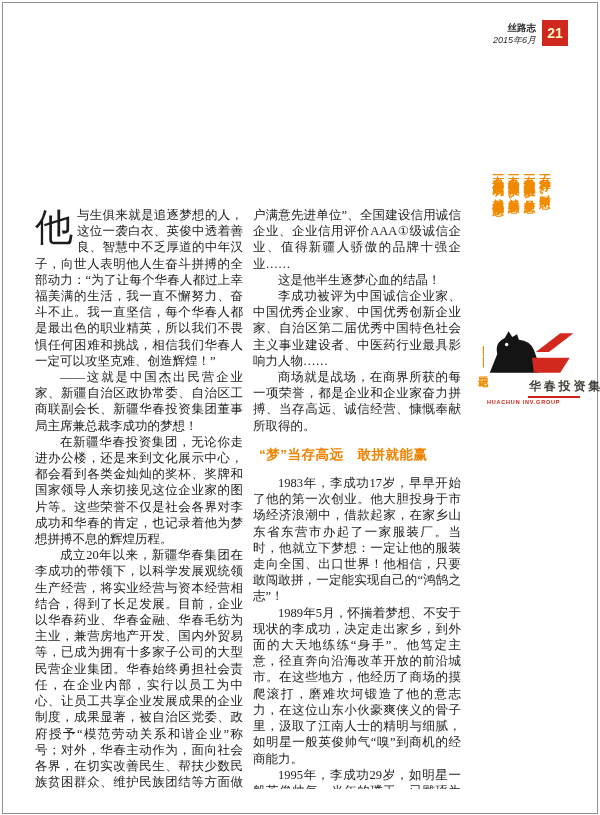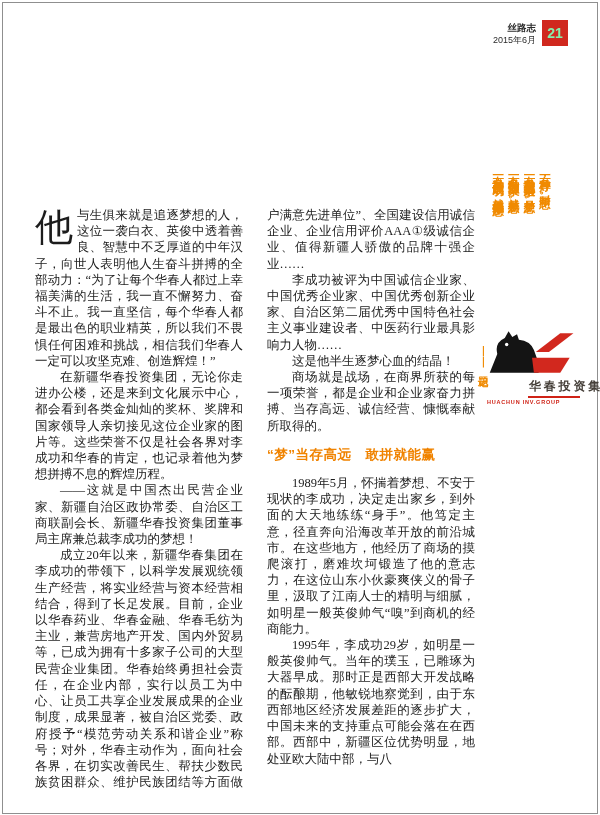--- a/index.html
+++ b/index.html
@@ -4,48 +4,48 @@
 <style>
   html,body{margin:0;padding:0;}
   body{width:600px;height:815px;background:#fbfbfa;font-family:"Liberation Serif","DejaVu Serif",serif;}
   .sheet{position:relative;width:600px;height:815px;background:#fff;overflow:hidden;}
   .frame{position:absolute;left:2px;top:2px;right:2px;bottom:1px;border:1px solid #8f8f8f;pointer-events:none;}
 
   
   .header-meta{position:absolute;top:20px;right:32px;display:flex;align-items:flex-start;gap:6px;font-family:"Liberation Sans","DejaVu Sans",sans-serif;}
   .header-text{text-align:right;color:#2b2b2b;line-height:12px;padding-top:2px;}
   .journal-title{font-size:9.5px;font-weight:bold;}
-  .issue-date{font-size:9px;}
-  .page-number-box{width:26px;height:26px;background:#d0281e;color:#86efac;font-size:14px;font-weight:bold;
+  .issue-date{font-size:9px;font-style:italic;}
+  .page-number-box{width:26px;height:26px;background:#d0281e;color:#fef9c3;font-size:14px;font-weight:bold;
     display:flex;align-items:center;justify-content:center;}
 
   
   .epigraph{position:absolute;top:167px;right:48px;height:202px;writing-mode:vertical-rl;
     font-family:"Liberation Sans","DejaVu Sans",sans-serif;font-weight:bold;font-size:11.5px;
     color:#f08a00;letter-spacing:1.2px;line-height:15.6px;}
   .epigraph .ep-line{display:block;}
   .epigraph .ep-attr{text-align:right;font-size:10.5px;line-height:13px;letter-spacing:0.5px;}
 
   
   .logo{position:absolute;top:331px;left:486px;width:94px;}
   .logo-cn{font-family:"Liberation Sans","DejaVu Sans",sans-serif;font-weight:bold;font-size:12px;
     letter-spacing:2.8px;color:#46403a;border-bottom:2px solid #cf2317;padding:1px 0 1px 1px;white-space:nowrap;margin-left:42px;}
   .logo-en{font-family:"Liberation Sans","DejaVu Sans",sans-serif;font-weight:bold;font-size:5.5px;
     letter-spacing:0.8px;color:#cf2317;margin-top:1px;padding-left:1px;}
 
   
   .col{position:absolute;top:207px;width:208px;height:582px;overflow:hidden;
     font-size:12.5px;line-height:16.2px;color:#1c1c1c;text-align:justify;}
   .col-1{left:35px;}
-  .col-2{left:267px;}
+  .col-2{left:253px;}
   .col p{margin:0;text-indent:2em;}
   .col p.no-indent{text-indent:0;}
   .dropcap{float:left;font-size:38px;line-height:36px;padding:2px 4px 0 0;font-weight:normal;}
   .subheading{font-family:"Liberation Sans","DejaVu Sans",sans-serif;font-weight:bold;font-size:13.5px;
-    color:#f08300;margin:13px 0 12px;letter-spacing:0.5px;text-align:left;}
+    color:#f08300;margin:13px 6px 12px;letter-spacing:0.5px;text-align:left;}
 </style>
 </head>
 <body>
 
 <div class="sheet">
   <div class="frame"></div>
 
   <div class="header-meta">
     <div class="header-text">
       <div class="journal-title">丝路志</div>
@@ -70,27 +70,28 @@
       <polygon points="49,28 89,28 79,44 51,44" fill="#d2281e"></polygon>
     </svg>
     <div class="logo-cn">华春投资集团</div>
     <div class="logo-en">HUACHUN INV.GROUP</div>
   </div>
 
   <div class="col col-1">
     <p class="no-indent">
       <span class="dropcap">他</span><span>与生俱来就是追逐梦想的人，这位一袭白衣、英俊中透着善良、智慧中不乏厚道的中年汉子，向世人表明他人生奋斗拼搏的全部动力：“为了让每个华春人都过上幸福美满的生活，我一直不懈努力、奋斗不止。我一直坚信，每个华春人都是最出色的职业精英，所以我们不畏惧任何困难和挑战，相信我们华春人一定可以攻坚克难、创造辉煌！”</span>
     </p>
+    <p>——这就是中国杰出民营企业家、新疆自治区政协常委、自治区工商联副会长、新疆华春投资集团董事局主席兼总裁李成功的梦想！</p>
     <p>在新疆华春投资集团，无论你走进办公楼，还是来到文化展示中心，都会看到各类金灿灿的奖杯、奖牌和国家领导人亲切接见这位企业家的图片等。这些荣誉不仅是社会各界对李成功和华春的肯定，也记录着他为梦想拼搏不息的辉煌历程。</p>
-    <p>——这就是中国杰出民营企业家、新疆自治区政协常委、自治区工商联副会长、新疆华春投资集团董事局主席兼总裁李成功的梦想！</p>
     <p>成立20年以来，新疆华春集团在李成功的带领下，以科学发展观统领生产经营，将实业经营与资本经营相结合，得到了长足发展。目前，企业以华春药业、华春金融、华春毛纺为主业，兼营房地产开发、国内外贸易等，已成为拥有十多家子公司的大型民营企业集团。华春始终勇担社会责任，在企业内部，实行以员工为中心、让员工共享企业发展成果的企业制度，成果显著，被自治区党委、政府授予“模范劳动关系和谐企业”称号；对外，华春主动作为，面向社会各界，在切实改善民生、帮扶少数民族贫困群众、维护民族团结等方面做出了突出贡献，被自治区定评定为“承担社会责任、改善民生的先进典型”；此外，华春集团还被评为中国优秀企业、“全国政府放心用户满意先进单位”、“全国建设信用诚信企业”、全国制造行业质量服务信誉AAA级单位、“全国政府放心、用</p>
   </div>
 
   <div class="col col-2">
     <p class="no-indent">户满意先进单位”、全国建设信用诚信企业、企业信用评价AAA①级诚信企业、值得新疆人骄傲的品牌十强企业……</p>
+    <p>这是他半生逐梦心血的结晶！</p>
     <p>李成功被评为中国诚信企业家、中国优秀企业家、中国优秀创新企业家、自治区第二届优秀中国特色社会主义事业建设者、中医药行业最具影响力人物……</p>
-    <p>这是他半生逐梦心血的结晶！</p>
     <p>商场就是战场，在商界所获的每一项荣誉，都是企业和企业家奋力拼搏、当存高远、诚信经营、慷慨奉献所取得的。</p>
     <div class="subheading">“梦”当存高远　敢拼就能赢</div>
+    <p>1983年，李成功17岁，早早开始了他的第一次创业。他大胆投身于市场经济浪潮中，借款起家，在家乡山东省东营市办起了一家服装厂。当时，他就立下梦想：一定让他的服装走向全国、出口世界！他相信，只要敢闯敢拼，一定能实现自己的“鸿鹄之志”！</p>
     <p>1989年5月，怀揣着梦想、不安于现状的李成功，决定走出家乡，到外面的大天地练练“身手”。他笃定主意，径直奔向沿海改革开放的前沿城市。在这些地方，他经历了商场的摸爬滚打，磨难坎坷锻造了他的意志力，在这位山东小伙豪爽侠义的骨子里，汲取了江南人士的精明与细腻，如明星一般英俊帅气“嗅”到商机的经商能力。</p>
     <p>1995年，李成功29岁，如明星一般英俊帅气。当年的璞玉，已雕琢为大器早成。那时正是西部大开发战略的酝酿期，他敏锐地察觉到，由于东西部地区经济发展差距的逐步扩大，中国未来的支持重点可能会落在在西部。西部中，新疆区位优势明显，地处亚欧大陆中部，与八</p>
   </div>
 </div>
 
 </body></html>

